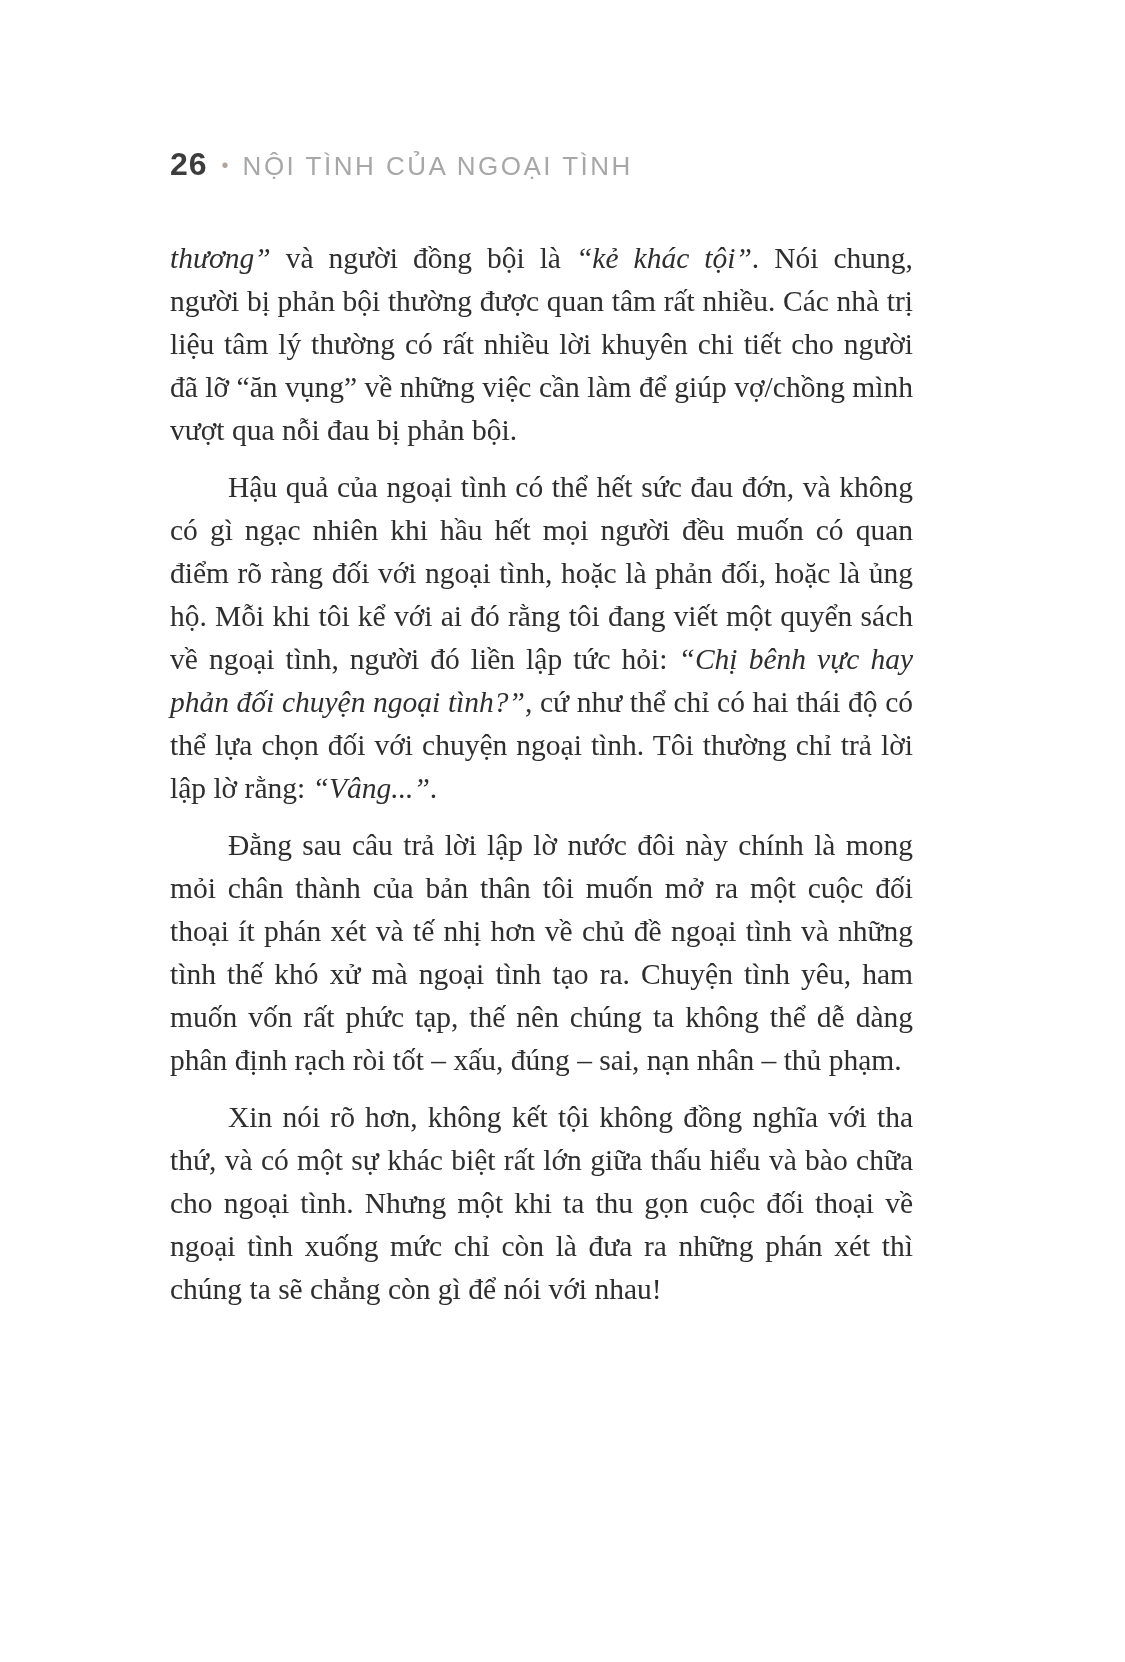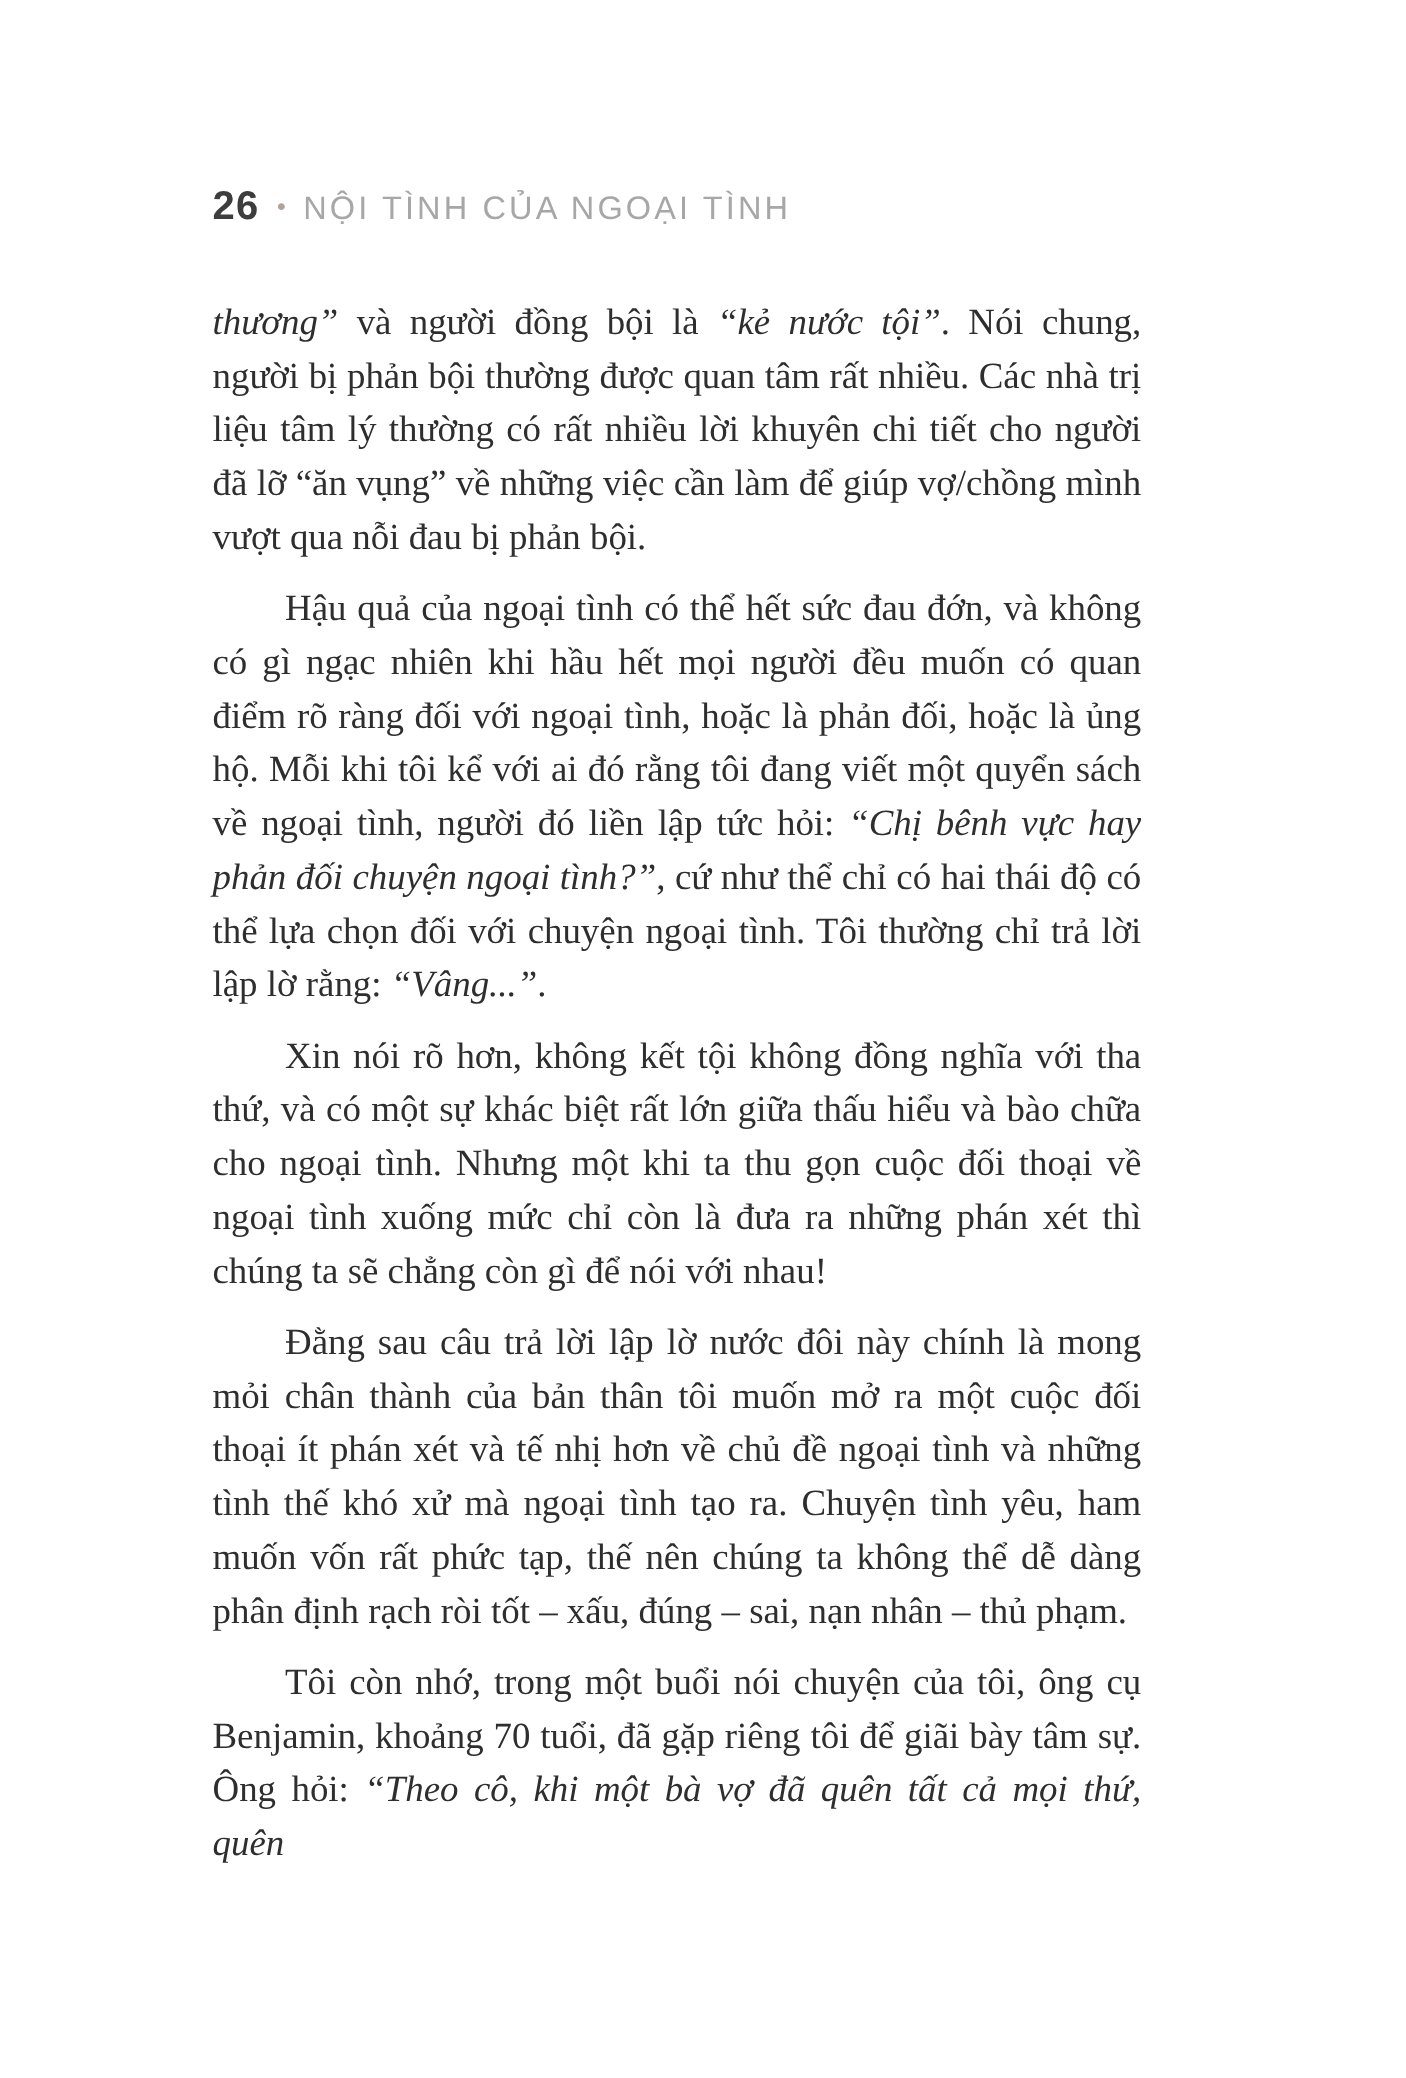--- a/index.html
+++ b/index.html
@@ -68,19 +68,18 @@
 <body>
 
 <div class="page">
   <header class="page-header">
     <span class="page-number">26</span>
     <span class="header-bullet">•</span>
     <span class="book-title">NỘI TÌNH CỦA NGOẠI TÌNH</span>
   </header>
 
   <main class="page-body">
-      <p class="para"><span class="seg-italic">thương”</span><span> và người đồng bội là </span><span class="seg-italic">“kẻ nước tội”</span><span>. Nói chung, người bị phản bội thường được quan tâm rất nhiều. Các nhà trị liệu tâm lý thường có rất nhiều lời khuyên chi tiết cho người đã lỡ “ăn vụng” về những việc cần làm để giúp vợ/chồng mình vượt qua nỗi đau bị phản bội.</span></p>
+      <p class="para"><span class="seg-italic">thương”</span><span> và người đồng bội là </span><span class="seg-italic">“kẻ khác tội”</span><span>. Nói chung, người bị phản bội thường được quan tâm rất nhiều. Các nhà trị liệu tâm lý thường có rất nhiều lời khuyên chi tiết cho người đã lỡ “ăn vụng” về những việc cần làm để giúp vợ/chồng mình vượt qua nỗi đau bị phản bội.</span></p>
       <p class="para indent"><span>Hậu quả của ngoại tình có thể hết sức đau đớn, và không có gì ngạc nhiên khi hầu hết mọi người đều muốn có quan điểm rõ ràng đối với ngoại tình, hoặc là phản đối, hoặc là ủng hộ. Mỗi khi tôi kể với ai đó rằng tôi đang viết một quyển sách về ngoại tình, người đó liền lập tức hỏi: </span><span class="seg-italic">“Chị bênh vực hay phản đối chuyện ngoại tình?”</span><span>, cứ như thể chỉ có hai thái độ có thể lựa chọn đối với chuyện ngoại tình. Tôi thường chỉ trả lời lập lờ rằng: </span><span class="seg-italic">“Vâng...”</span><span>.</span></p>
+      <p class="para indent"><span>Đằng sau câu trả lời lập lờ nước đôi này chính là mong mỏi chân thành của bản thân tôi muốn mở ra một cuộc đối thoại ít phán xét và tế nhị hơn về chủ đề ngoại tình và những tình thế khó xử mà ngoại tình tạo ra. Chuyện tình yêu, ham muốn vốn rất phức tạp, thế nên chúng ta không thể dễ dàng phân định rạch ròi tốt – xấu, đúng – sai, nạn nhân – thủ phạm.</span></p>
       <p class="para indent"><span>Xin nói rõ hơn, không kết tội không đồng nghĩa với tha thứ, và có một sự khác biệt rất lớn giữa thấu hiểu và bào chữa cho ngoại tình. Nhưng một khi ta thu gọn cuộc đối thoại về ngoại tình xuống mức chỉ còn là đưa ra những phán xét thì chúng ta sẽ chẳng còn gì để nói với nhau!</span></p>
-      <p class="para indent"><span>Đằng sau câu trả lời lập lờ nước đôi này chính là mong mỏi chân thành của bản thân tôi muốn mở ra một cuộc đối thoại ít phán xét và tế nhị hơn về chủ đề ngoại tình và những tình thế khó xử mà ngoại tình tạo ra. Chuyện tình yêu, ham muốn vốn rất phức tạp, thế nên chúng ta không thể dễ dàng phân định rạch ròi tốt – xấu, đúng – sai, nạn nhân – thủ phạm.</span></p>
-      <p class="para indent"><span>Tôi còn nhớ, trong một buổi nói chuyện của tôi, ông cụ Benjamin, khoảng 70 tuổi, đã gặp riêng tôi để giãi bày tâm sự. Ông hỏi: </span><span class="seg-italic">“Theo cô, khi một bà vợ đã quên tất cả mọi thứ, quên</span></p>
     </main>
 </div>
 
 </body></html>

